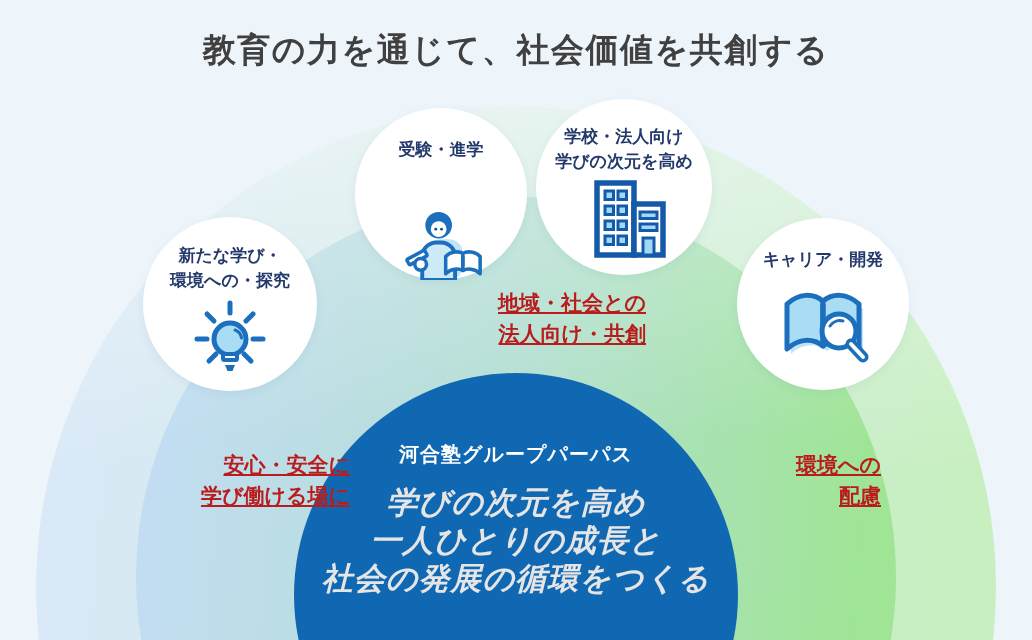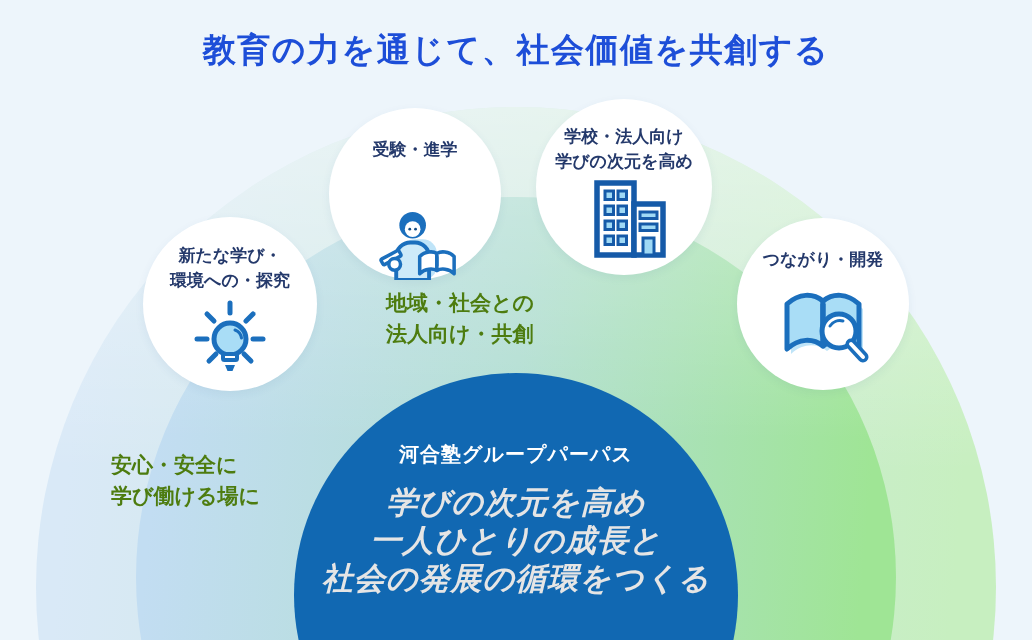--- a/index.html
+++ b/index.html
@@ -35,45 +35,45 @@
   .purpose-heading{
     color:#ffffff;font-size:20px;font-weight:700;
     letter-spacing:1px;margin-bottom:16px;white-space:nowrap;
   }
   .purpose-line{
     color:#e5e5e5;font-size:31px;font-weight:700;
     line-height:38px;letter-spacing:1px;white-space:nowrap;font-style:italic;
   }
   .page-title{
     position:absolute;left:0;top:28px;width:100%;
-    text-align:center;color:#1d4ed8;
+    text-align:center;color:#404040;
     font-size:33px;font-weight:700;letter-spacing:1.5px;
     white-space:nowrap;
   }
   .bubble{
     position:absolute;border-radius:50%;background:#ffffff;
     display:flex;flex-direction:column;align-items:center;
     box-sizing:border-box;
     box-shadow:0 3px 10px rgba(45,90,140,.07);
   }
   .bubble-label{
     color:#24396b;font-size:17px;font-weight:700;
     line-height:25px;text-align:center;white-space:nowrap;
   }
   .b1{left:143px;top:217px;width:174px;height:174px;padding-top:26px;align-items:center;}
-  .b2{left:329px;top:108px;width:172px;height:172px;padding-top:29px;gap:42px;}
+  .b2{left:355px;top:108px;width:172px;height:172px;padding-top:29px;gap:42px;}
   .b3{left:536px;top:99px;width:176px;height:176px;padding-top:25px;}
   .b4{left:737px;top:218px;width:172px;height:172px;padding-top:29px;}
   .bubble .icon{margin-top:4px;}
   .ring-label{
-    position:absolute;color:#4d7c0f;font-weight:700;
-    font-size:21px;line-height:31px;text-align:left;white-space:nowrap;
+    position:absolute;color:#b91c1c;font-weight:700;
+    font-size:21px;line-height:31px;text-align:right;white-space:nowrap;text-decoration:underline;
   }
   .label-community{left:386px;top:287px;width:260px;}
-  .label-safety{left:111px;top:449px;width:258px;}
+  .label-safety{left:92px;top:449px;width:258px;}
   .label-environment{left:701px;top:449px;width:180px;}
 </style>
 </head>
 <body>
 
 <div class="stage">
 
   <div class="circle ring-outer"></div>
   <div class="circle ring-inner"></div>
 
@@ -143,21 +143,21 @@
       <rect x="54" y="26" width="29" height="51" fill="#ffffff" stroke="#155aa8" stroke-width="5.5"></rect>
       <g fill="#9fd9f5" stroke="#155aa8" stroke-width="3">
         <rect x="60" y="34" width="17" height="6.5"></rect>
         <rect x="60" y="46" width="17" height="6.5"></rect>
         <rect x="63" y="60" width="11" height="17"></rect>
       </g>
     </svg>
   </div>
 
   <div class="bubble b4">
-    <div class="bubble-label">つながり・開発</div>
+    <div class="bubble-label">キャリア・開発</div>
     <svg class="icon" width="100" height="88" viewBox="0 0 100 88">
       <path d="M14,28 C26,17 40,17 50,25 L50,70 C40,62 26,62 14,73 Z" transform="translate(4,5)" fill="#bfe4f8"></path>
       <path d="M86,28 C74,17 60,17 50,25 L50,70 C60,62 74,62 86,73 Z" transform="translate(4,5)" fill="#bfe4f8"></path>
       <path d="M14,28 C26,17 40,17 50,25 L50,70 C40,62 26,62 14,73 Z" fill="#a9ddf6" stroke="#1b6fbd" stroke-width="5" stroke-linejoin="round"></path>
       <path d="M86,28 C74,17 60,17 50,25 L50,70 C60,62 74,62 86,73 Z" fill="#a9ddf6" stroke="#1b6fbd" stroke-width="5" stroke-linejoin="round"></path>
       <line x1="50" y1="28" x2="50" y2="56" stroke="#1b6fbd" stroke-width="5"></line>
       <circle cx="66" cy="55" r="17" fill="#ffffff" stroke="#1b6fbd" stroke-width="5"></circle>
       <path d="M57,50 a12,12 0 0 1 13,-5" fill="none" stroke="#1b6fbd" stroke-width="3" stroke-linecap="round"></path>
       <line x1="78" y1="68" x2="90" y2="81" stroke="#1b6fbd" stroke-width="11" stroke-linecap="round"></line>
       <line x1="78" y1="68" x2="90" y2="81" stroke="#ffffff" stroke-width="4" stroke-linecap="round"></line>
@@ -165,14 +165,18 @@
   </div>
 
   <div class="ring-label label-community">
     <div>地域・社会との</div>
     <div>法人向け・共創</div>
   </div>
   <div class="ring-label label-safety">
     <div>安心・安全に</div>
     <div>学び働ける場に</div>
   </div>
+  <div class="ring-label label-environment">
+    <div>環境への</div>
+    <div>配慮</div>
+  </div>
 
 </div>
 
 </body></html>

